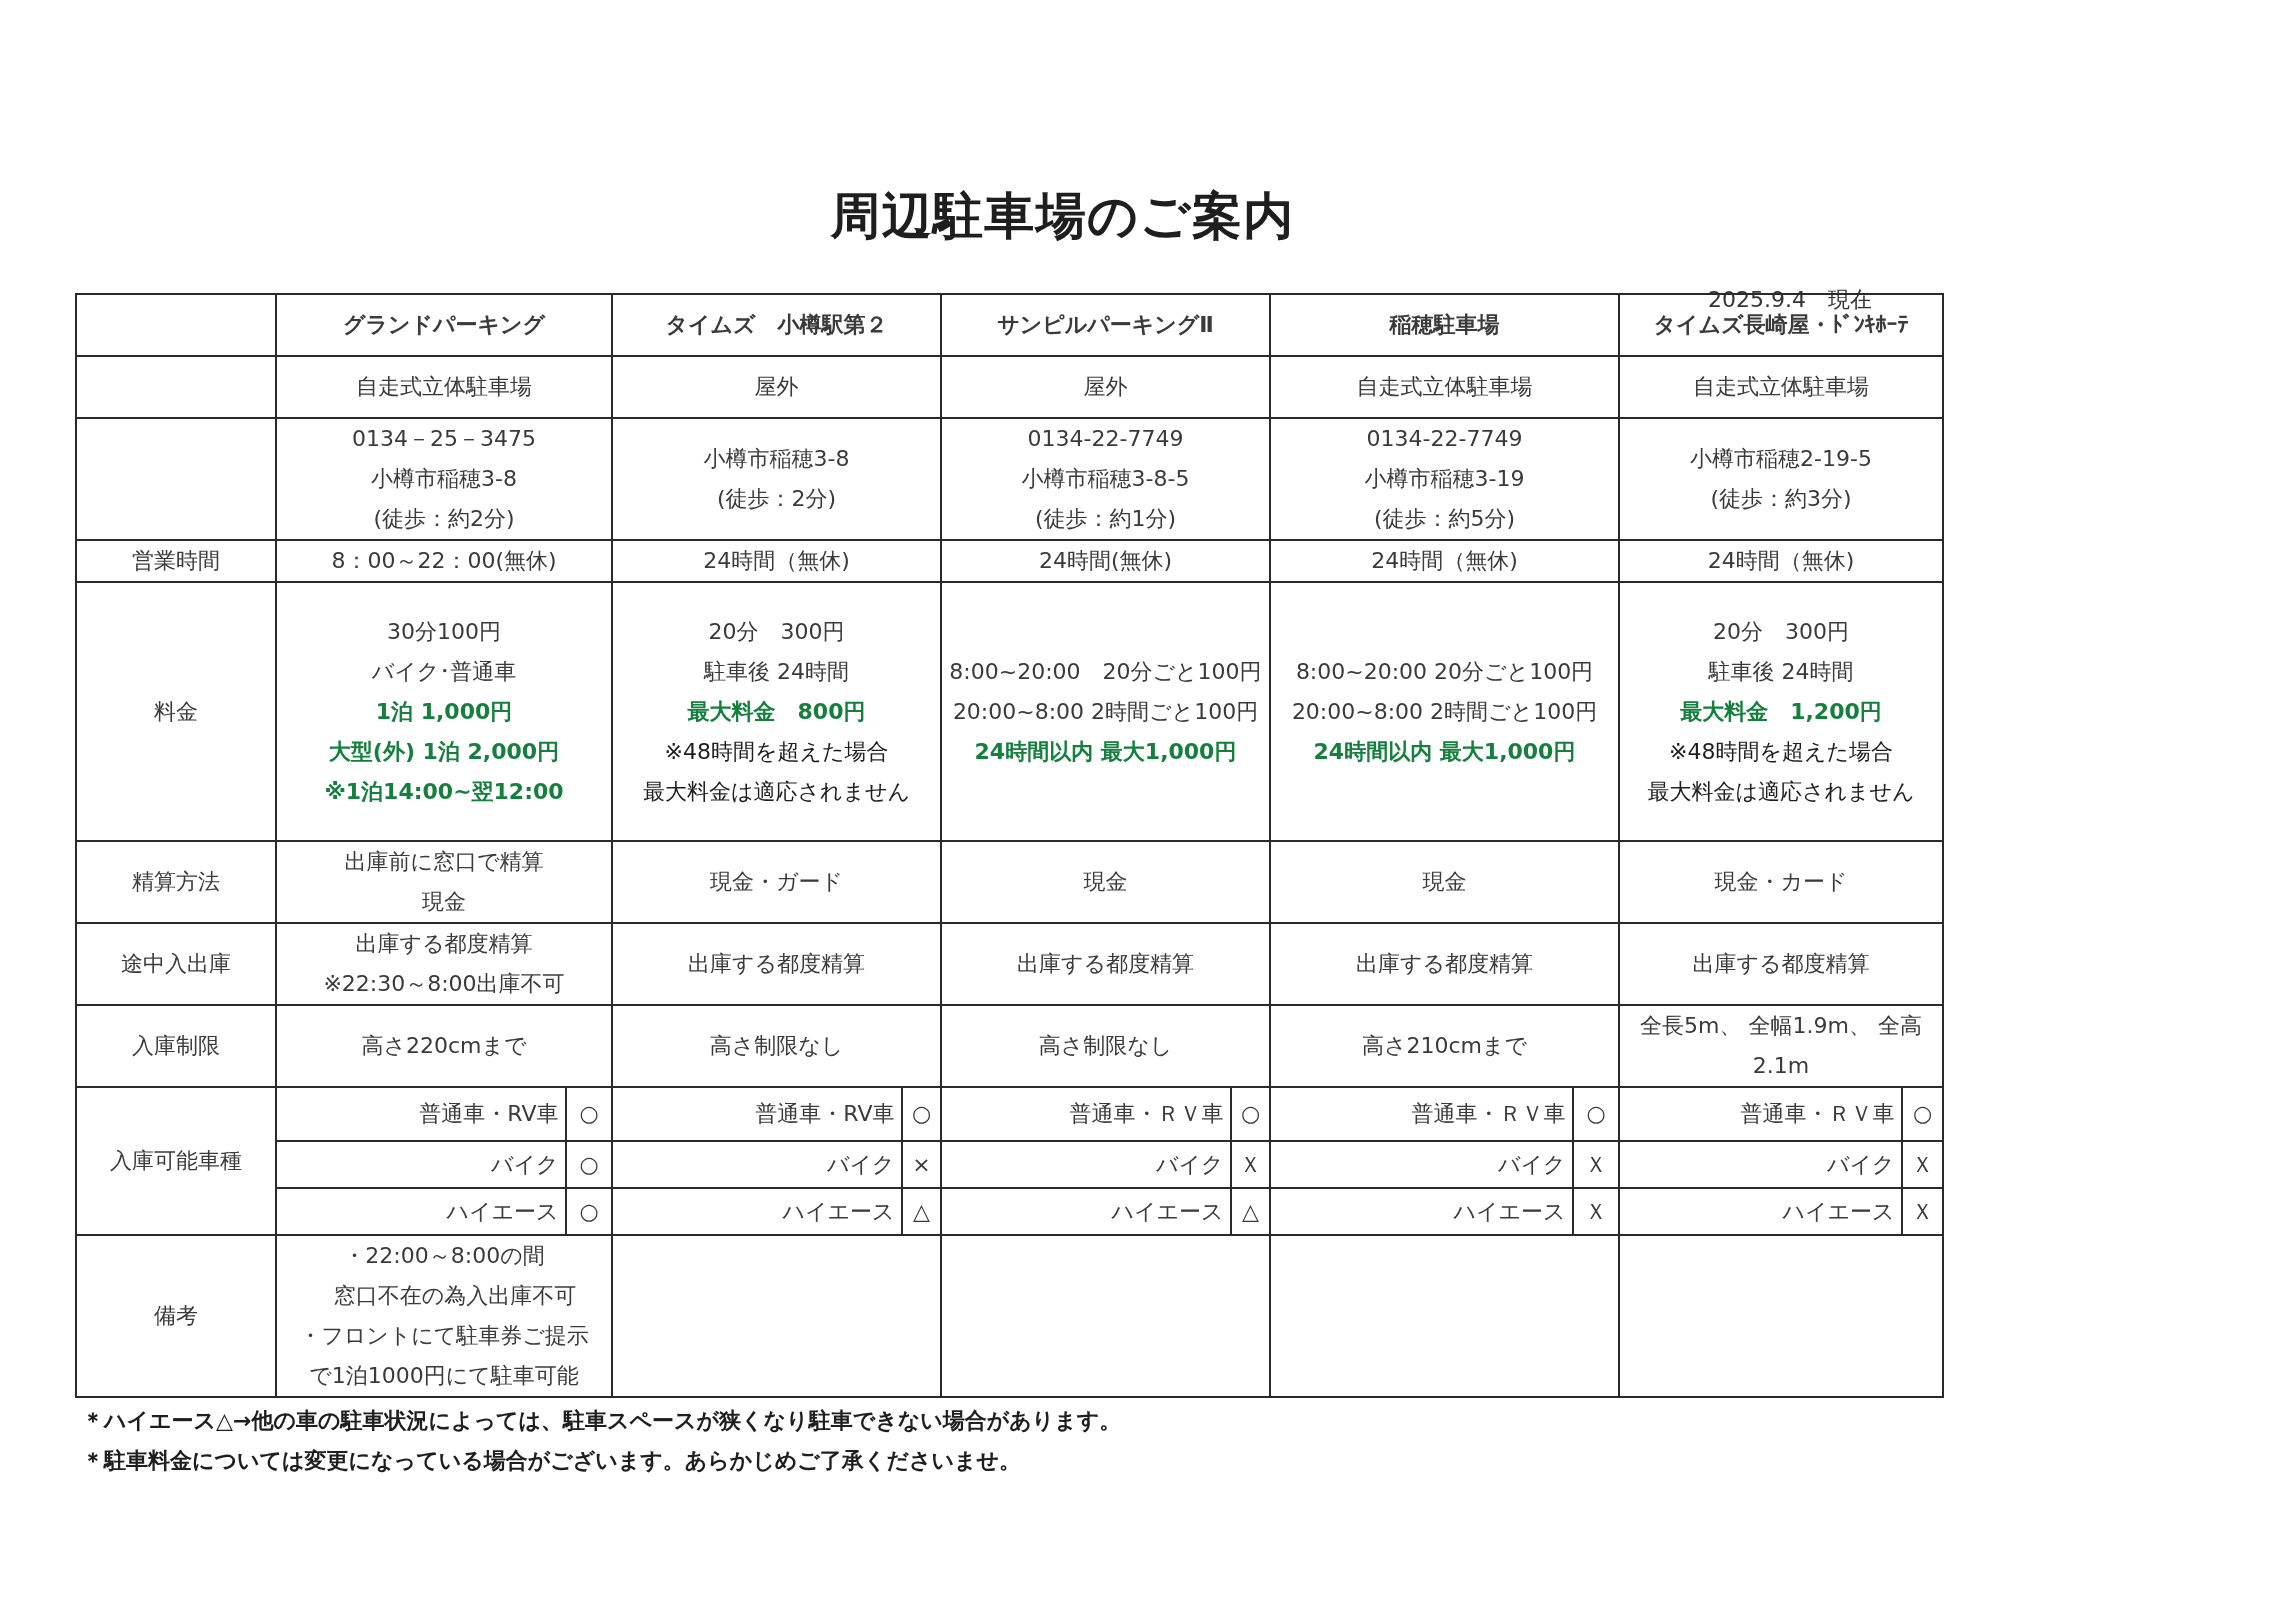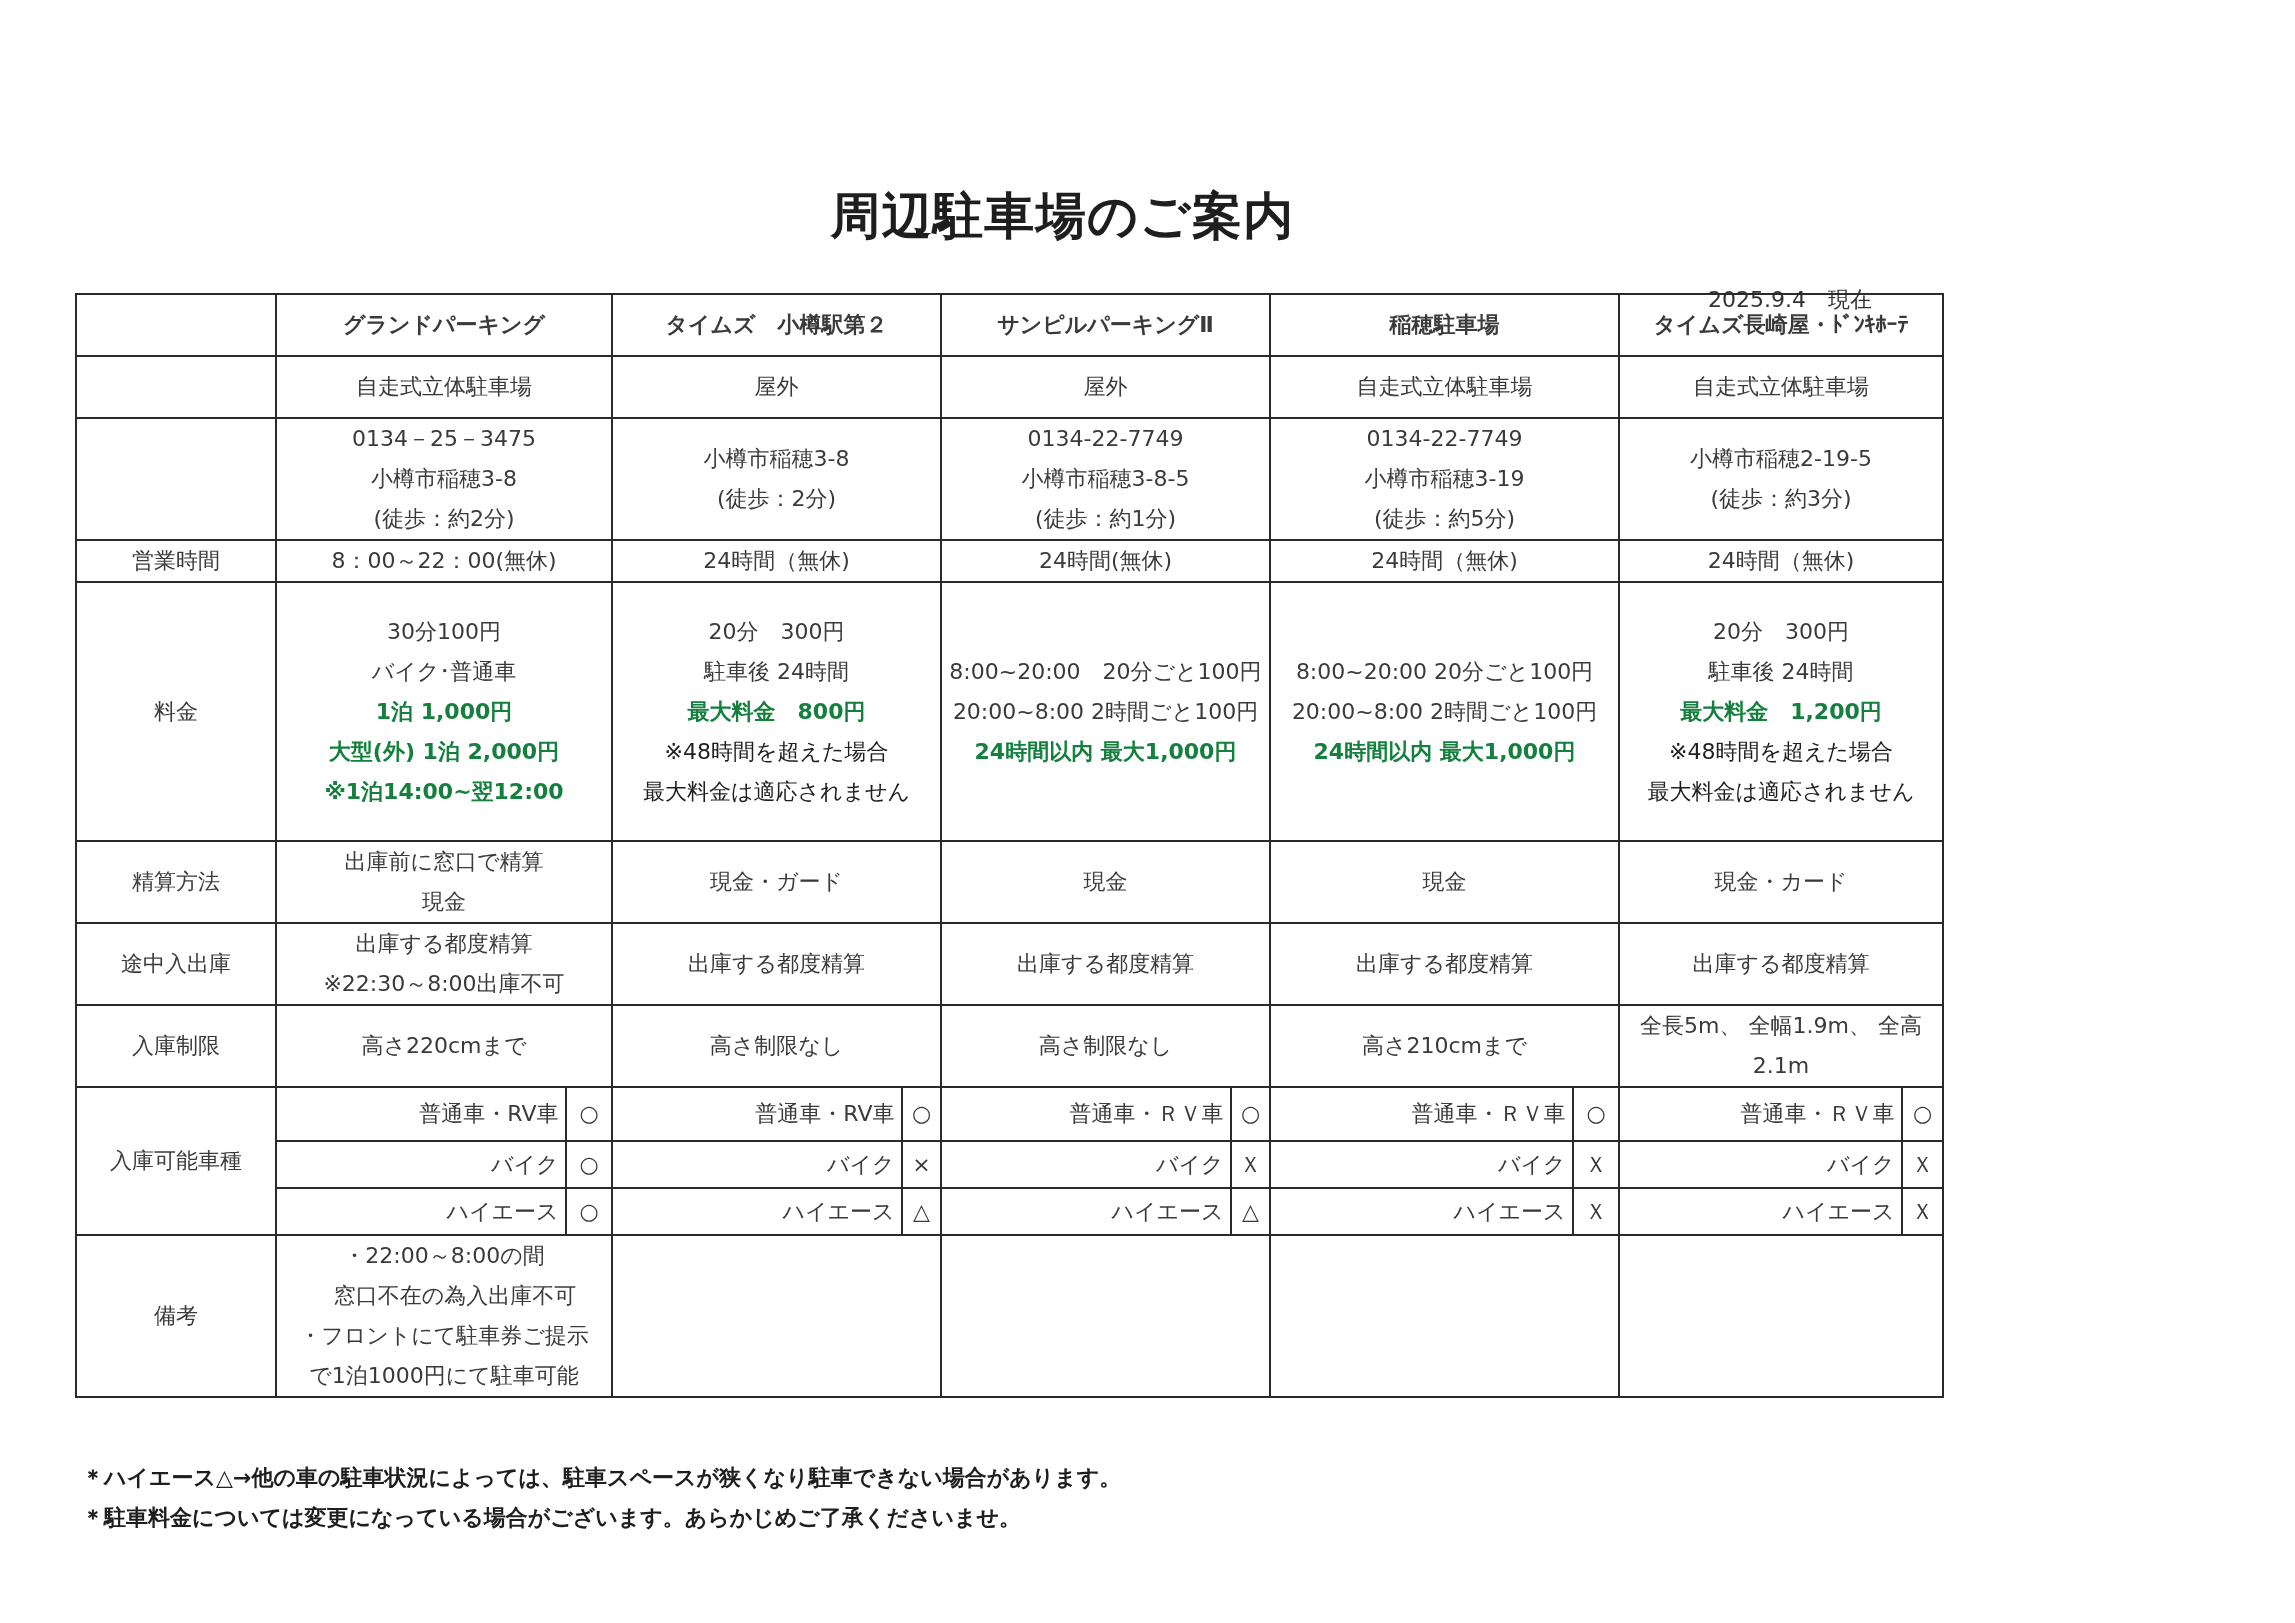--- a/index.html
+++ b/index.html
@@ -13,21 +13,21 @@
     table.grid td { border:2.6px solid #2a2a2a; text-align:center; vertical-align:middle;
                     font-size:22px; line-height:40px; padding:0 3.9px; color:#3a3a3a; }
     .hdr { font-weight:bold; font-size:25px; color:#1e1e1e; }
     .label { color:#3a3a3a; }
     .red { color:#15803d; font-weight:bold; }
     .bold { font-weight:normal; color:#1e1e1e; }
     .line { display:block; white-space:nowrap; }
     .vname { text-align:right !important; padding-right:6.5px !important; }
     .mark { font-size:25px; }
     .remarks { text-align:left; }
-    .notes { position:absolute; left:82px; top:1458px; font-size:22px; font-weight:bold; color:#1e1e1e; line-height:40px; }
+    .notes { position:absolute; left:82px; top:1401px; font-size:22px; font-weight:bold; color:#1e1e1e; line-height:40px; }
   </style>
 </head>
 <body>
 
 <div class="title">周辺駐車場のご案内</div>
 <div class="asof">2025.9.4　現在</div>
 
 <table class="grid">
   <colgroup>
     <col style="width:200px">

